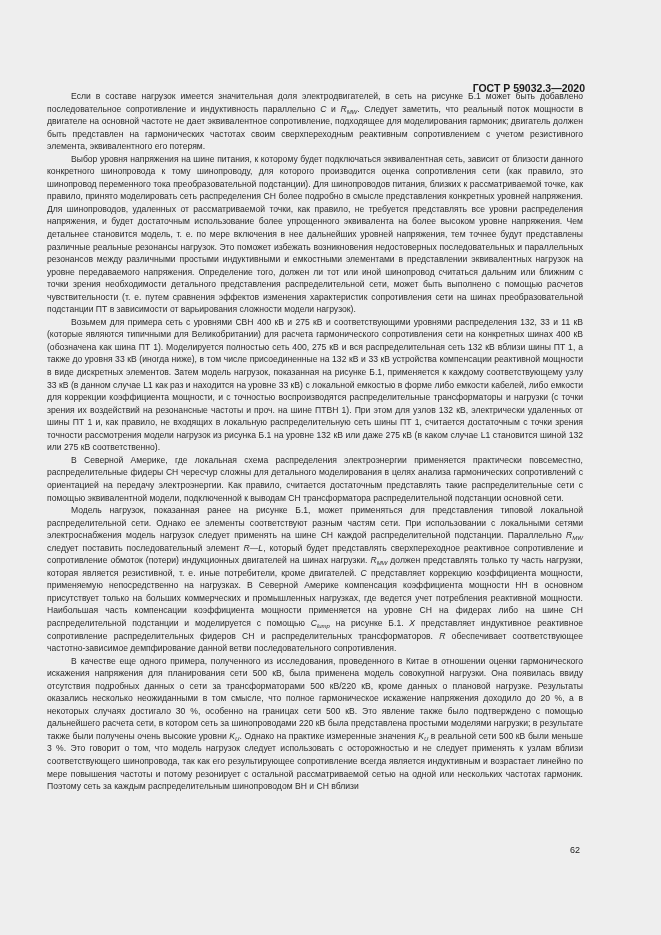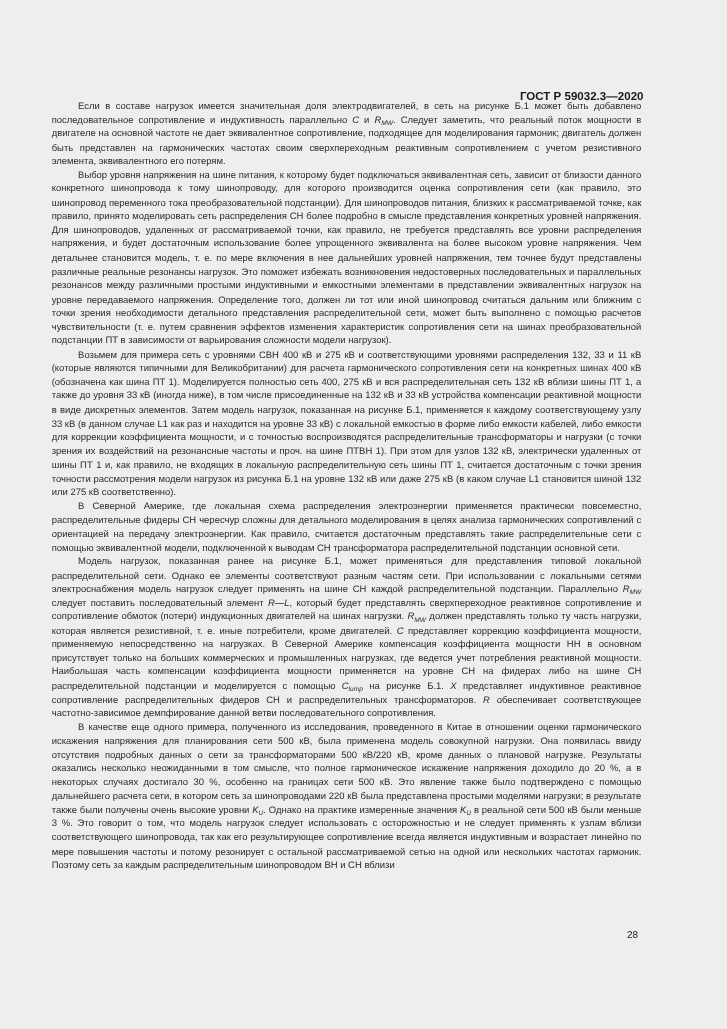--- a/index.html
+++ b/index.html
@@ -48,13 +48,13 @@
 
 <div class="content" id="content">
     <p class="para"><span>Если в составе нагрузок имеется значительная доля электродвигателей, в сеть на рисунке Б.1 может быть добавлено последовательное сопротивление и индуктивность параллельно </span><i><span>C</span></i><span> и </span><i><span>R</span><sub>MW</sub></i><span>. Следует заметить, что реальный поток мощности в двигателе на основной частоте не дает эквивалентное сопротивление, подходящее для моделирования гармоник; двигатель должен быть представлен на гармонических частотах своим сверхпереходным реактивным сопротивлением с учетом резистивного элемента, эквивалентного его потерям.</span></p>
     <p class="para"><span>Выбор уровня напряжения на шине питания, к которому будет подключаться эквивалентная сеть, зависит от близости данного конкретного шинопровода к тому шинопроводу, для которого производится оценка сопротивления сети (как правило, это шинопровод переменного тока преобразовательной подстанции). Для шинопроводов питания, близких к рассматриваемой точке, как правило, принято моделировать сеть распределения СН более подробно в смысле представления конкретных уровней напряжения. Для шинопроводов, удаленных от рассматриваемой точки, как правило, не требуется представлять все уровни распределения напряжения, и будет достаточным использование более упрощенного эквивалента на более высоком уровне напряжения. Чем детальнее становится модель, т. е. по мере включения в нее дальнейших уровней напряжения, тем точнее будут представлены различные реальные резонансы нагрузок. Это поможет избежать возникновения недостоверных последовательных и параллельных резонансов между различными простыми индуктивными и емкостными элементами в представлении эквивалентных нагрузок на уровне передаваемого напряжения. Определение того, должен ли тот или иной шинопровод считаться дальним или ближним с точки зрения необходимости детального представления распределительной сети, может быть выполнено с помощью расчетов чувствительности (т. е. путем сравнения эффектов изменения характеристик сопротивления сети на шинах преобразовательной подстанции ПТ в зависимости от варьирования сложности модели нагрузок).</span></p>
     <p class="para"><span>Возьмем для примера сеть с уровнями СВН 400 кВ и 275 кВ и соответствующими уровнями распределения 132, 33 и 11 кВ (которые являются типичными для Великобритании) для расчета гармонического сопротивления сети на конкретных шинах 400 кВ (обозначена как шина ПТ 1). Моделируется полностью сеть 400, 275 кВ и вся распределительная сеть 132 кВ вблизи шины ПТ 1, а также до уровня 33 кВ (иногда ниже), в том числе присоединенные на 132 кВ и 33 кВ устройства компенсации реактивной мощности в виде дискретных элементов. Затем модель нагрузок, показанная на рисунке Б.1, применяется к каждому соответствующему узлу 33 кВ (в данном случае L1 как раз и находится на уровне 33 кВ) с локальной емкостью в форме либо емкости кабелей, либо емкости для коррекции коэффициента мощности, и с точностью воспроизводятся распределительные трансформаторы и нагрузки (с точки зрения их воздействий на резонансные частоты и проч. на шине ПТВН 1). При этом для узлов 132 кВ, электрически удаленных от шины ПТ 1 и, как правило, не входящих в локальную распределительную сеть шины ПТ 1, считается достаточным с точки зрения точности рассмотрения модели нагрузок из рисунка Б.1 на уровне 132 кВ или даже 275 кВ (в каком случае L1 становится шиной 132 или 275 кВ соответственно).</span></p>
     <p class="para"><span>В Северной Америке, где локальная схема распределения электроэнергии применяется практически повсеместно, распределительные фидеры СН чересчур сложны для детального моделирования в целях анализа гармонических сопротивлений с ориентацией на передачу электроэнергии. Как правило, считается достаточным представлять такие распределительные сети с помощью эквивалентной модели, подключенной к выводам СН трансформатора распределительной подстанции основной сети.</span></p>
     <p class="para"><span>Модель нагрузок, показанная ранее на рисунке Б.1, может применяться для представления типовой локальной распределительной сети. Однако ее элементы соответствуют разным частям сети. При использовании с локальными сетями электроснабжения модель нагрузок следует применять на шине СН каждой распределительной подстанции. Параллельно </span><i><span>R</span><sub>MW</sub></i><span> следует поставить последовательный элемент </span><i><span>R—L</span></i><span>, который будет представлять сверхпереходное реактивное сопротивление и сопротивление обмоток (потери) индукционных двигателей на шинах нагрузки. </span><i><span>R</span><sub>MW</sub></i><span> должен представлять только ту часть нагрузки, которая является резистивной, т. е. иные потребители, кроме двигателей. </span><i><span>C</span></i><span> представляет коррекцию коэффициента мощности, применяемую непосредственно на нагрузках. В Северной Америке компенсация коэффициента мощности НН в основном присутствует только на больших коммерческих и промышленных нагрузках, где ведется учет потребления реактивной мощности. Наибольшая часть компенсации коэффициента мощности применяется на уровне СН на фидерах либо на шине СН распределительной подстанции и моделируется с помощью </span><i><span>C</span><sub>lump</sub></i><span> на рисунке Б.1. </span><i><span>X</span></i><span> представляет индуктивное реактивное сопротивление распределительных фидеров СН и распределительных трансформаторов. </span><i><span>R</span></i><span> обеспечивает соответствующее частотно-зависимое демпфирование данной ветви последовательного сопротивления.</span></p>
     <p class="para"><span>В качестве еще одного примера, полученного из исследования, проведенного в Китае в отношении оценки гармонического искажения напряжения для планирования сети 500 кВ, была применена модель совокупной нагрузки. Она появилась ввиду отсутствия подробных данных о сети за трансформаторами 500 кВ/220 кВ, кроме данных о плановой нагрузке. Результаты оказались несколько неожиданными в том смысле, что полное гармоническое искажение напряжения доходило до 20 %, а в некоторых случаях достигало 30 %, особенно на границах сети 500 кВ. Это явление также было подтверждено с помощью дальнейшего расчета сети, в котором сеть за шинопроводами 220 кВ была представлена простыми моделями нагрузки; в результате также были получены очень высокие уровни </span><i><span>K</span><sub>U</sub></i><span>. Однако на практике измеренные значения </span><i><span>K</span><sub>U</sub></i><span> в реальной сети 500 кВ были меньше 3 %. Это говорит о том, что модель нагрузок следует использовать с осторожностью и не следует применять к узлам вблизи соответствующего шинопровода, так как его результирующее сопротивление всегда является индуктивным и возрастает линейно по мере повышения частоты и потому резонирует с остальной рассматриваемой сетью на одной или нескольких частотах гармоник. Поэтому сеть за каждым распределительным шинопроводом ВН и СН вблизи</span></p>
   </div>
 
-<div class="footer">28</div>
+<div class="footer">62</div>
 
 </body></html>

